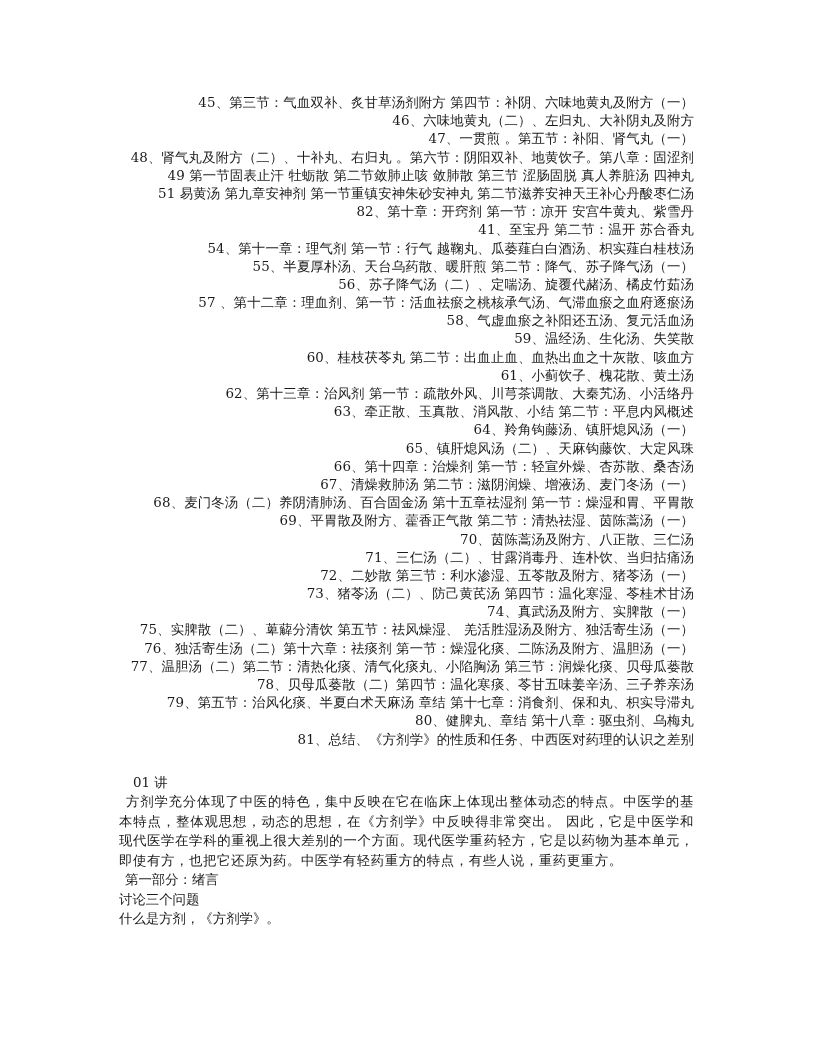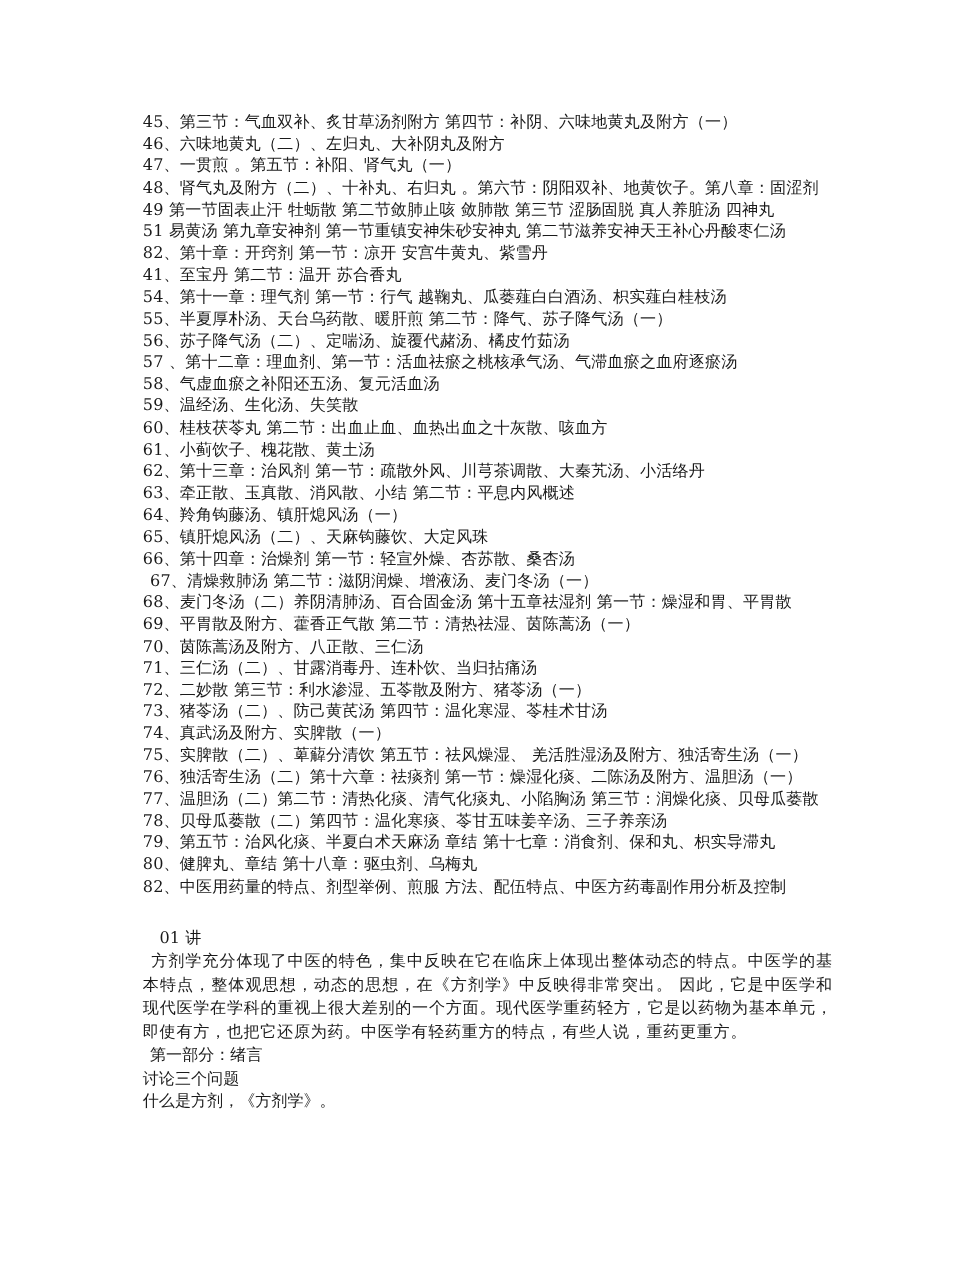--- a/index.html
+++ b/index.html
@@ -18,20 +18,21 @@
   .page {
     position: absolute;
     left: 119px;
     top: 94px;
     width: 575px;
   }
   .toc {
     margin: 0;
     padding: 0;
     list-style: none;
+    text-align: right;
   }
   .toc-line {
     font-size: 13.4px;
     line-height: 18.2px;
     height: 18.2px;
     white-space: nowrap;
     letter-spacing: 0.15px;
   }
   .lecture {
     margin-top: 24px;
@@ -86,21 +87,21 @@
     <li class="toc-line">71、三仁汤（二）、甘露消毒丹、连朴饮、当归拈痛汤</li>
     <li class="toc-line">72、二妙散 第三节：利水渗湿、五苓散及附方、猪苓汤（一）</li>
     <li class="toc-line">73、猪苓汤（二）、防己黄芪汤 第四节：温化寒湿、苓桂术甘汤</li>
     <li class="toc-line">74、真武汤及附方、实脾散（一）</li>
     <li class="toc-line">75、实脾散（二）、萆薢分清饮 第五节：祛风燥湿、 羌活胜湿汤及附方、独活寄生汤（一）</li>
     <li class="toc-line">76、独活寄生汤（二）第十六章：祛痰剂 第一节：燥湿化痰、二陈汤及附方、温胆汤（一）</li>
     <li class="toc-line">77、温胆汤（二）第二节：清热化痰、清气化痰丸、小陷胸汤 第三节：润燥化痰、贝母瓜蒌散</li>
     <li class="toc-line">78、贝母瓜蒌散（二）第四节：温化寒痰、苓甘五味姜辛汤、三子养亲汤</li>
     <li class="toc-line">79、第五节：治风化痰、半夏白术天麻汤 章结 第十七章：消食剂、保和丸、枳实导滞丸</li>
     <li class="toc-line">80、健脾丸、章结 第十八章：驱虫剂、乌梅丸</li>
-    <li class="toc-line">82、中医用药量的特点、剂型举例、煎服 方法、配伍特点、中医方药毒副作用分析及控制</li>
+    <li class="toc-line">81、总结、《方剂学》的性质和任务、中西医对药理的认识之差别</li>
   </ul>
 
   <div class="lecture">
     <div class="para-line indent1">01 讲</div>
     <p class="body-para"><span style="padding-left:7px"></span><span>方剂学充分体现了中医的特色，集中反映在它在临床上体现出整体动态的特点。中医学的基本特点，整体观思想，动态的思想，在《方剂学》中反映得非常突出。 因此，它是中医学和现代医学在学科的重视上很大差别的一个方面。现代医学重药轻方，它是以药物为基本单元，即使有方，也把它还原为药。中医学有轻药重方的特点，有些人说，重药更重方。</span></p>
     <div class="para-line indent-sm">第一部分：绪言</div>
     <div class="para-line">讨论三个问题</div>
     <div class="para-line">什么是方剂，《方剂学》。</div>
   </div>
 

